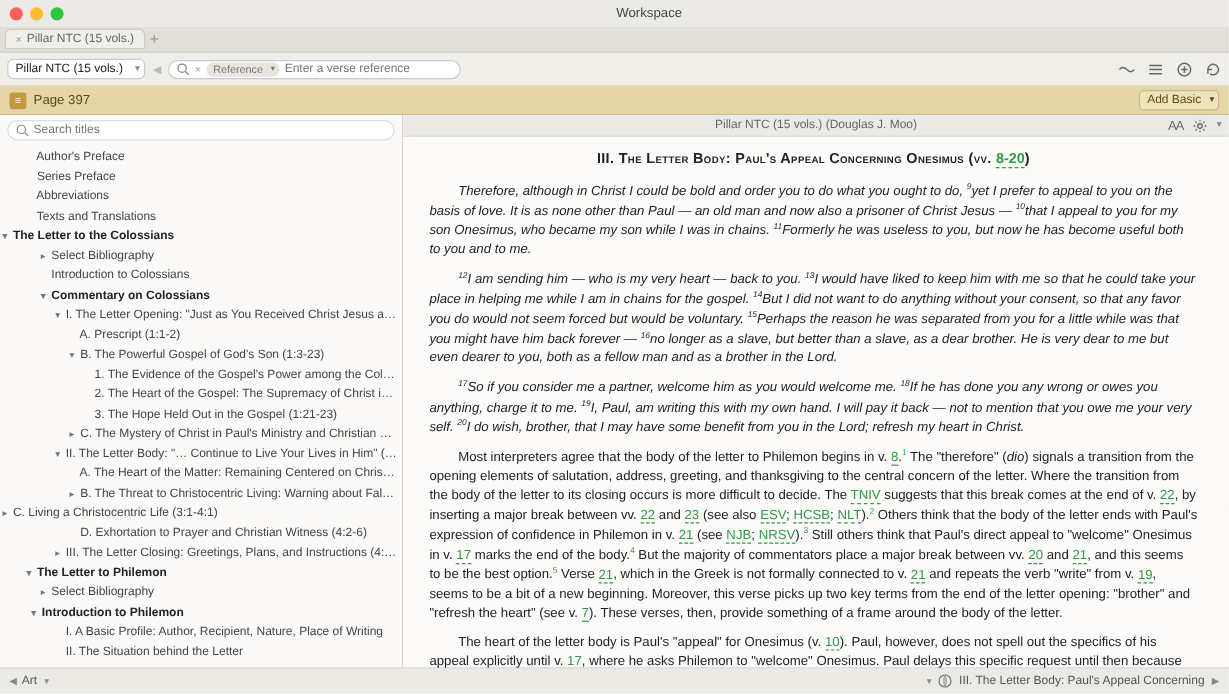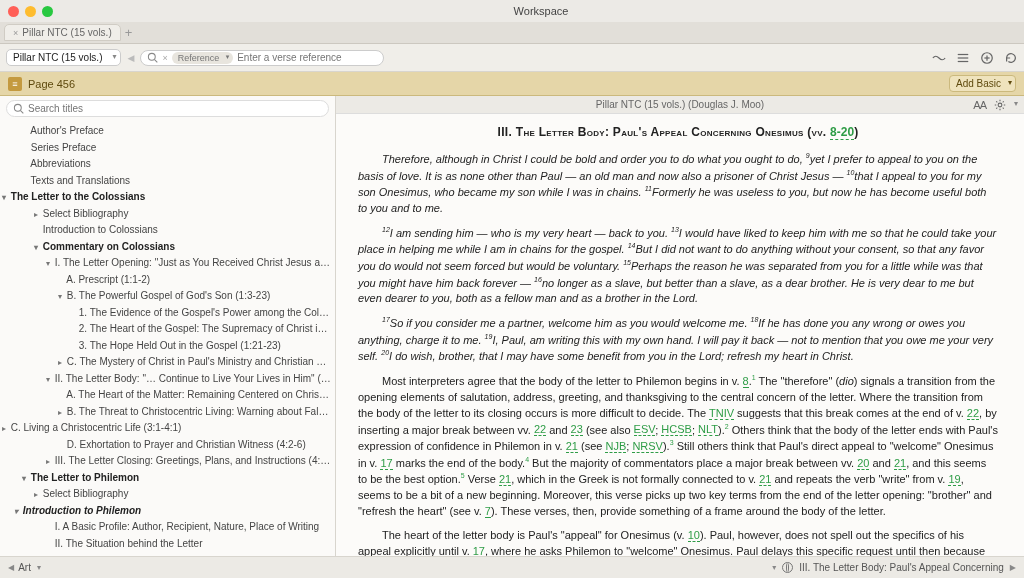--- a/index.html
+++ b/index.html
@@ -117,21 +117,21 @@
       </svg>
     <svg class="tbtn" viewBox="0 0 16 16">
         <path d="M3 8a5 5 0 1 1 2 4"></path>
         <polyline points="3 12 3 8 7 8" fill="none"></polyline>
       </svg>
   </div>
 </div>
 
 <div class="pagebar">
   <div class="page-icon">≡</div>
-  <span class="page-label">Page 456</span>
+  <span class="page-label">Page 397</span>
   <div class="add-notes">Add Basic</div>
 </div>
 
 <div class="main">
   <div class="sidebar">
     <div class="search-titles">
       <svg class="search-icon-g" viewBox="0 0 16 16">
           <circle cx="7" cy="7" r="5"></circle>
           <line x1="11" y1="11" x2="15" y2="15"></line>
         </svg>
@@ -154,21 +154,21 @@
         <div class="node" style="padding-left: 68px;"><span class="caret"></span> 3. The Hope Held Out in the Gospel (1:21-23)</div>
         <div class="node" style="padding-left: 56px;"><span class="caret">▸</span> C. The Mystery of Christ in Paul's Ministry and Christian Experienc…</div>
         <div class="node" style="padding-left: 44px;"><span class="caret">▾</span> II. The Letter Body: "… Continue to Live Your Lives in Him" (2:6-4:6)</div>
         <div class="node" style="padding-left: 56px;"><span class="caret"></span> A. The Heart of the Matter: Remaining Centered on Christ (2:6-7)</div>
         <div class="node" style="padding-left: 56px;"><span class="caret">▸</span> B. The Threat to Christocentric Living: Warning about False Teach…</div>
         <div class="node" style=""><span class="caret">▸</span> C. Living a Christocentric Life (3:1-4:1)</div>
         <div class="node" style="padding-left: 56px;"><span class="caret"></span> D. Exhortation to Prayer and Christian Witness (4:2-6)</div>
         <div class="node" style="padding-left: 44px;"><span class="caret">▸</span> III. The Letter Closing: Greetings, Plans, and Instructions (4:7-18)</div>
         <div class="node bold" style="padding-left: 20px;"><span class="caret">▾</span> The Letter to Philemon</div>
         <div class="node" style="padding-left: 32px;"><span class="caret">▸</span> Select Bibliography</div>
-        <div class="node bold" style="padding-left: 12px; font-style: italic;"><span class="caret">▾</span> Introduction to Philemon</div>
+        <div class="node bold" style="padding-left: 24px;"><span class="caret">▾</span> Introduction to Philemon</div>
         <div class="node" style="padding-left: 44px;"><span class="caret"></span> I. A Basic Profile: Author, Recipient, Nature, Place of Writing</div>
         <div class="node" style="padding-left: 44px;"><span class="caret"></span> II. The Situation behind the Letter</div>
       </div>
   </div>
 
   <div class="content">
     <div class="content-header">
       <span>Pillar NTC (15 vols.) (Douglas J. Moo)</span>
       <div class="ch-right">
         <span class="aa">AA</span>

